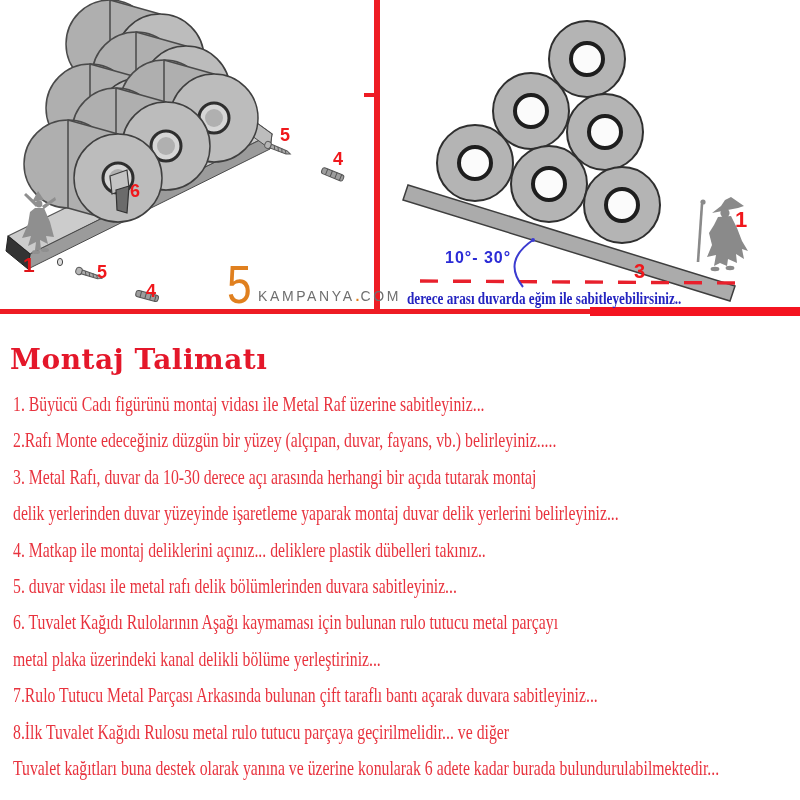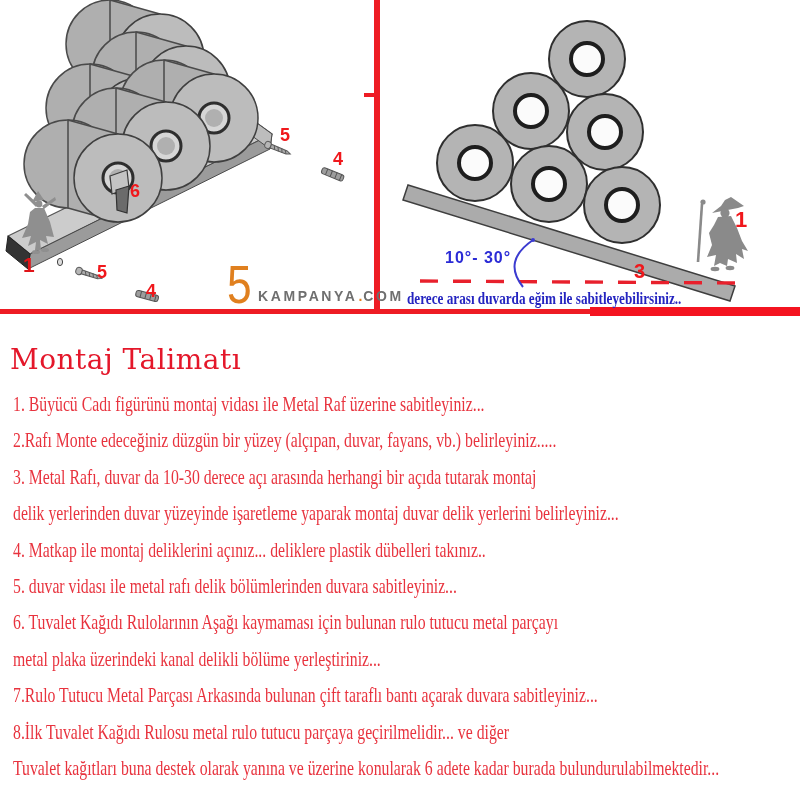--- a/index.html
+++ b/index.html
@@ -10,29 +10,29 @@
 
   
   .vline{position:absolute;left:374px;top:0;width:6px;height:314px;background:#ee1c24}
   .vtick{position:absolute;left:364px;top:93px;width:16px;height:4px;background:#ee1c24}
   .hline{position:absolute;left:0;top:309px;width:800px;height:5px;background:#ee1c24}
   .hline2{position:absolute;left:590px;top:307px;width:210px;height:9px;background:#f41420}
 
   
   .brand{position:absolute;left:227px;top:258px;display:flex;align-items:flex-end;height:52px}
   .brand .five{font-family:"Liberation Sans",sans-serif;font-weight:400;font-size:54px;line-height:.92;color:#e0801f;transform:scaleX(.82);transform-origin:left bottom;margin-right:1px}
-  .brand .word{font-size:14px;font-weight:700;letter-spacing:2.6px;color:#6f6f6f;padding-bottom:6px}
+  .brand .word{font-size:14px;font-weight:400;letter-spacing:2.6px;color:#6f6f6f;padding-bottom:6px}
   .brand .dot{font-size:14px;font-weight:700;color:#e0801f;padding-bottom:6px;margin:0 1px}
 
   
   .angle-label{position:absolute;left:445px;top:249px;font-size:16px;font-weight:700;color:#2b2bd6;letter-spacing:1px;white-space:nowrap}
   .caption{position:absolute;left:407px;top:289px;font-family:"Liberation Serif",serif;font-weight:700;font-size:16.5px;color:#2424c0;white-space:nowrap;transform:scaleX(.8);transform-origin:0 0}
 
   
-  #title{position:absolute;left:10px;top:343px;font-family:"DejaVu Serif",serif;font-weight:400;font-size:28px;color:#e4172a;letter-spacing:.5px;white-space:nowrap}
+  #title{position:absolute;left:10px;top:343px;font-family:"DejaVu Serif",serif;font-weight:700;font-size:28px;color:#e4172a;letter-spacing:.5px;white-space:nowrap}
   #instr{position:absolute;left:13px;top:386px;width:792px}
   .iline{
     font-family:"Liberation Serif",serif;font-size:21px;line-height:36.4px;
     color:#e8333e;white-space:nowrap;width:1056px;
     transform:scaleX(.75);transform-origin:0 50%;
   }
   svg{position:absolute;left:0;top:0}
   text{font-family:"Liberation Sans",sans-serif}
 </style>
 </head>

